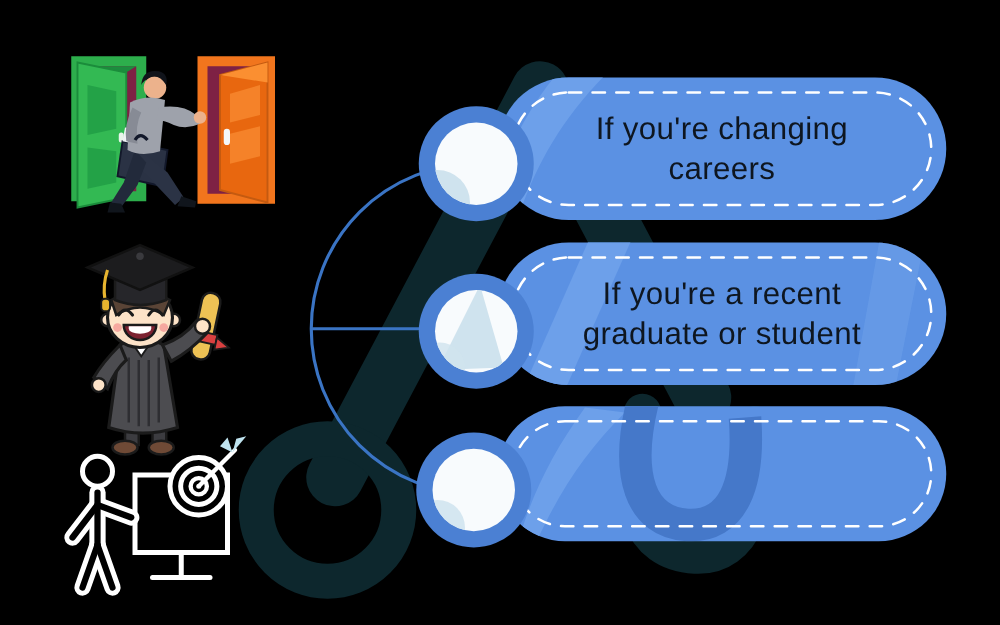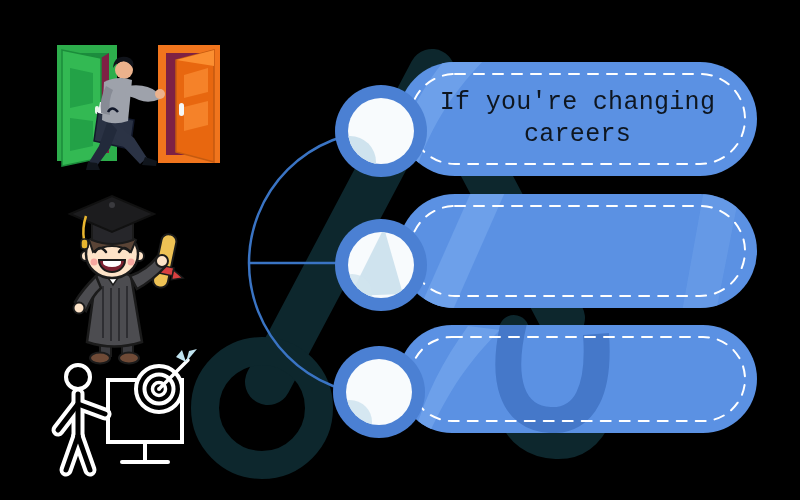--- a/index.html
+++ b/index.html
@@ -1,19 +1,19 @@
 <!DOCTYPE html>
 <html style="--background: #000000; --pill: #5b91e3; --pill-accent-light: #6da0ea; --pill-accent-dark: #4578c9; --node-ring: #4b80d3; --node-fill: #f8fbfd; --node-shade: #cfe3ee; --connector: #3a74c4; --watermark: #0d272d; --dashed-border: #ffffff; --text: #0e1620; --door-green: #2dae4c; --door-green-leaf: #33b953; --door-orange: #f1751d; --door-orange-leaf: #e8670f; --door-interior: #7e2144; --suit-gray: #9ea2ab; --diploma-yellow: #eec255; --ribbon-red: #d84040; --fletch-blue: #bfe3ef;"><head>
 <meta charset="utf-8">
 <style>
   html,body{margin:0;padding:0;background:#000;}
   .stage{
     position:relative;width:800px;height:500px;overflow:hidden;
     background:var(--background,#000);
-    font-family:Liberation Mono, monospace;
+    font-family:Liberation Sans, sans-serif;
   }
   .stage svg{position:absolute;left:0;top:0;}
   .card-label{
     position:absolute;left:435px;width:285px;
     display:flex;align-items:center;justify-content:center;
     text-align:center;color:var(--text,#0e1620);
     font-size:25px;line-height:1.28;letter-spacing:.3px;font-weight:500;
   }
   .label-1{top:62px;height:114px;}
   .label-2{top:194px;height:114px;}
@@ -219,14 +219,15 @@
   <g>
     <circle class="fill-node-ring" cx="379" cy="392" r="46"></circle>
     <circle class="fill-node" cx="379" cy="392" r="33"></circle>
     <g clip-path="url(#clipNode3)">
           <circle class="fill-node-shade" cx="350" cy="422" r="22" opacity="0.85"></circle>
         </g>
   </g>
 </svg>
 
 <div class="card-label label-1">If you're changing careers</div>
+<div class="card-label label-2">If you're a recent graduate or student</div>
 
 </div>
 
 </body></html>

